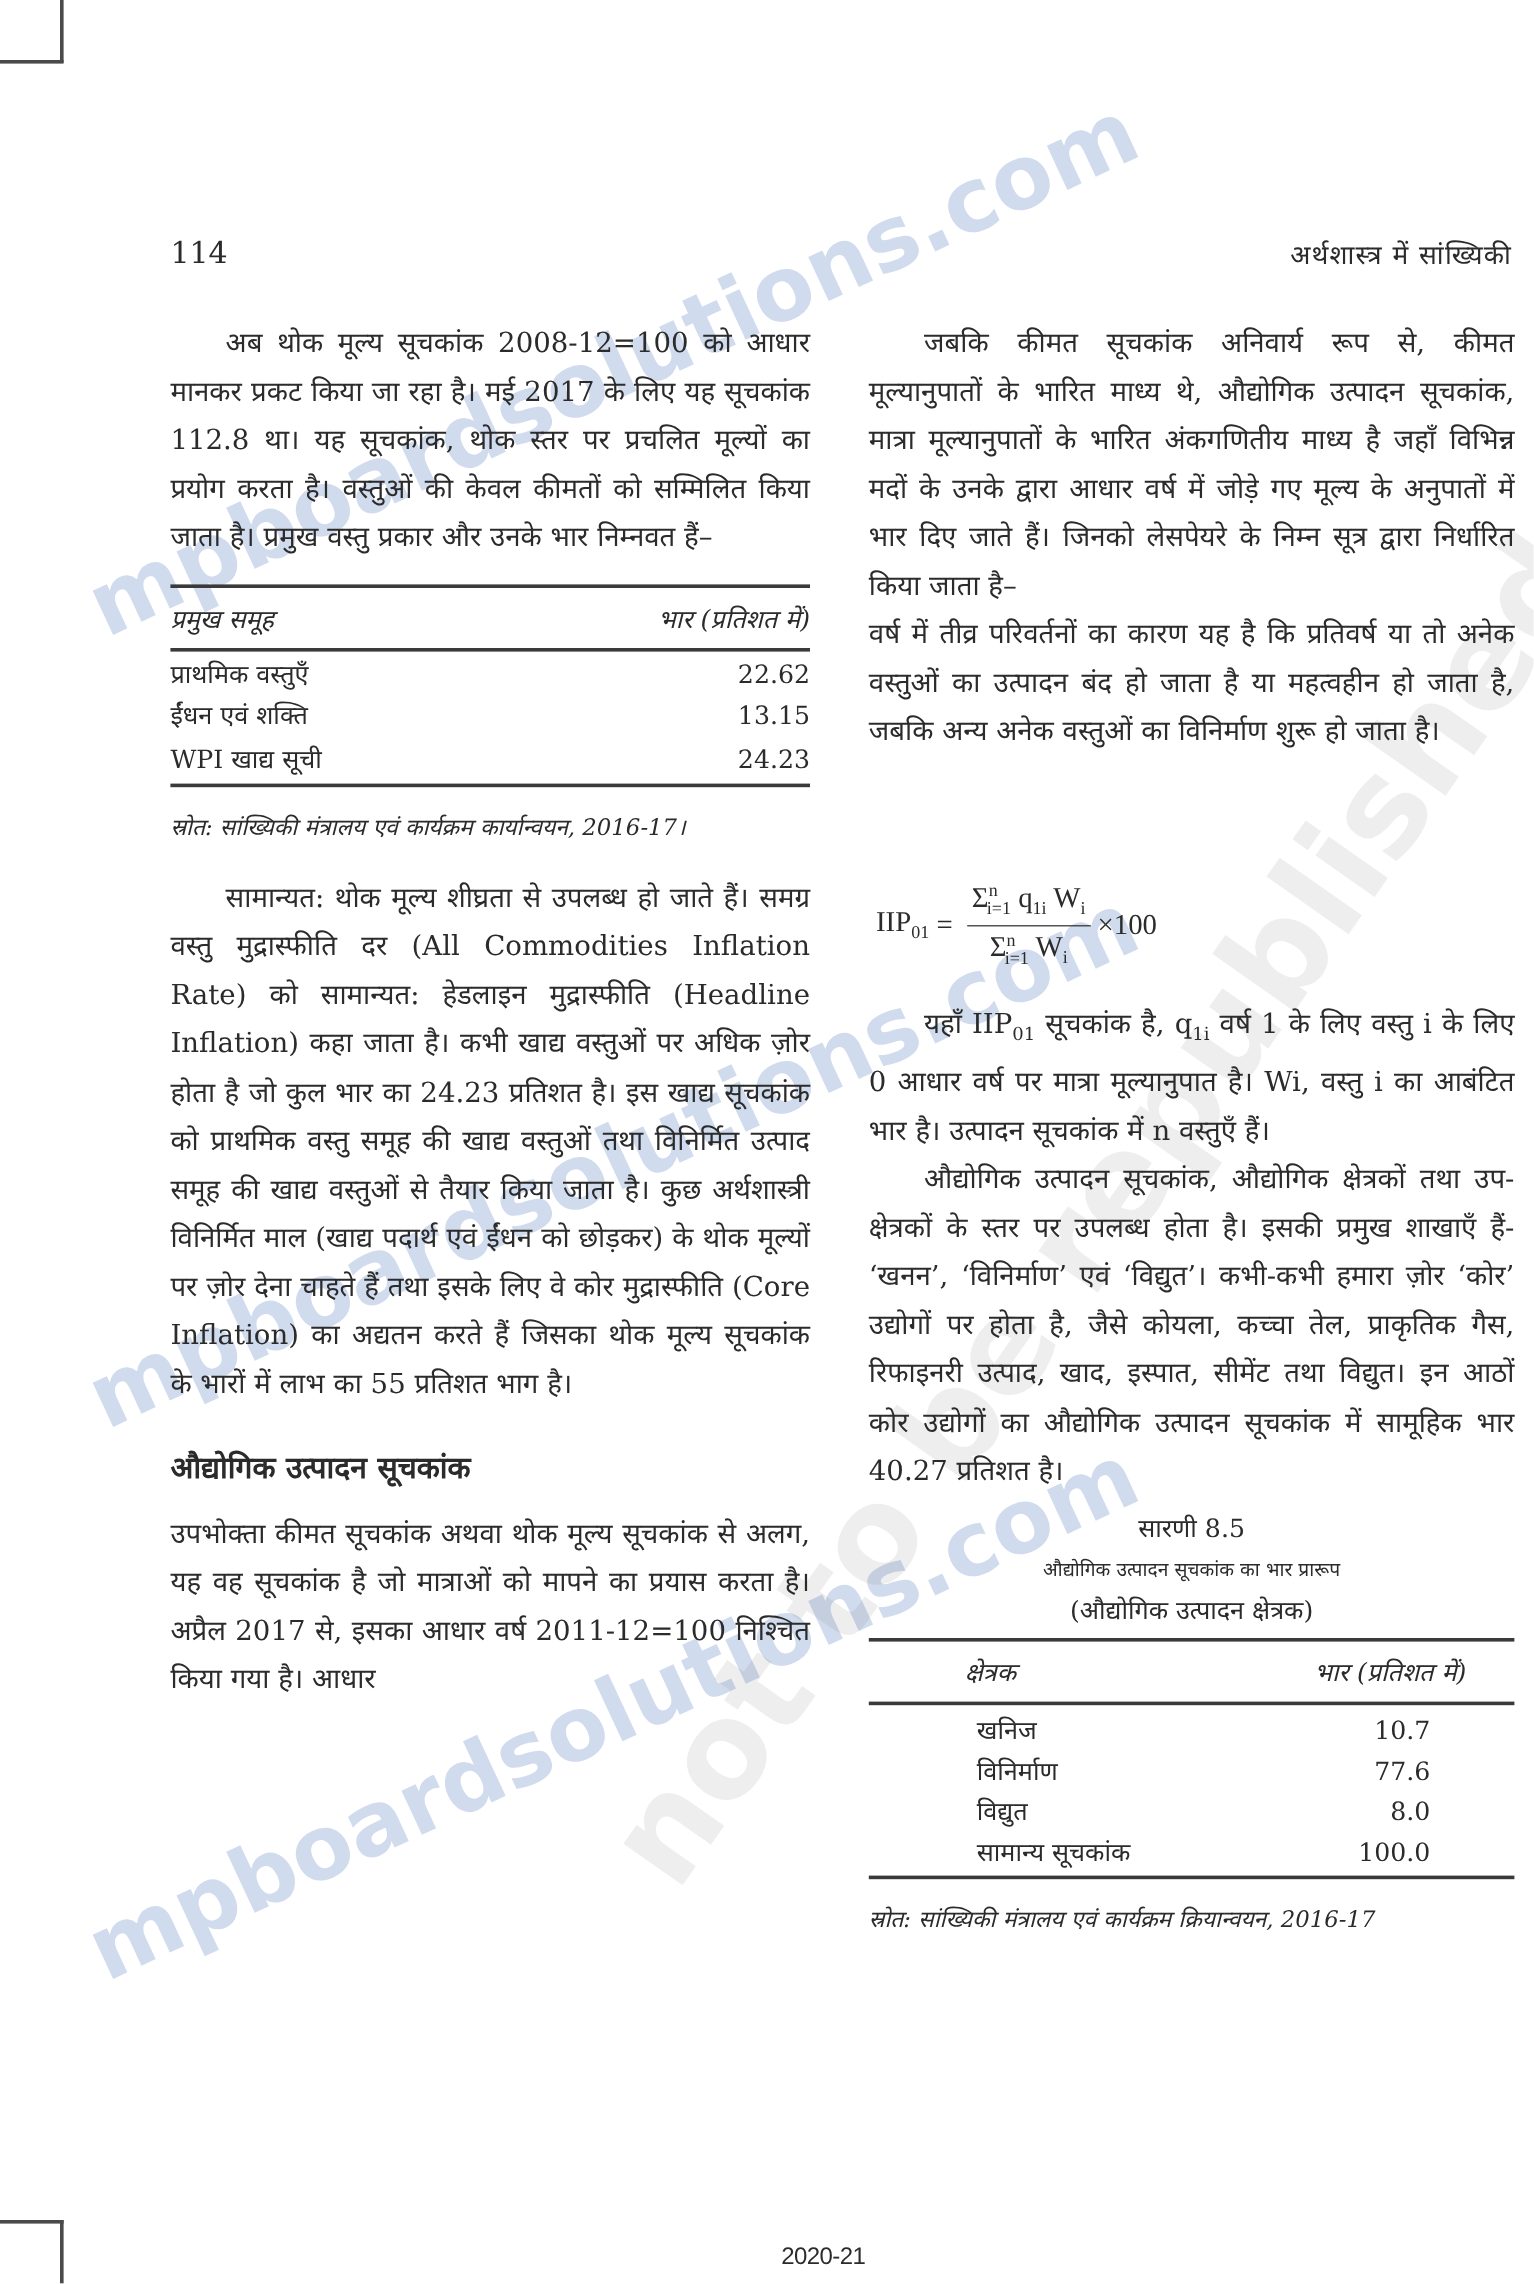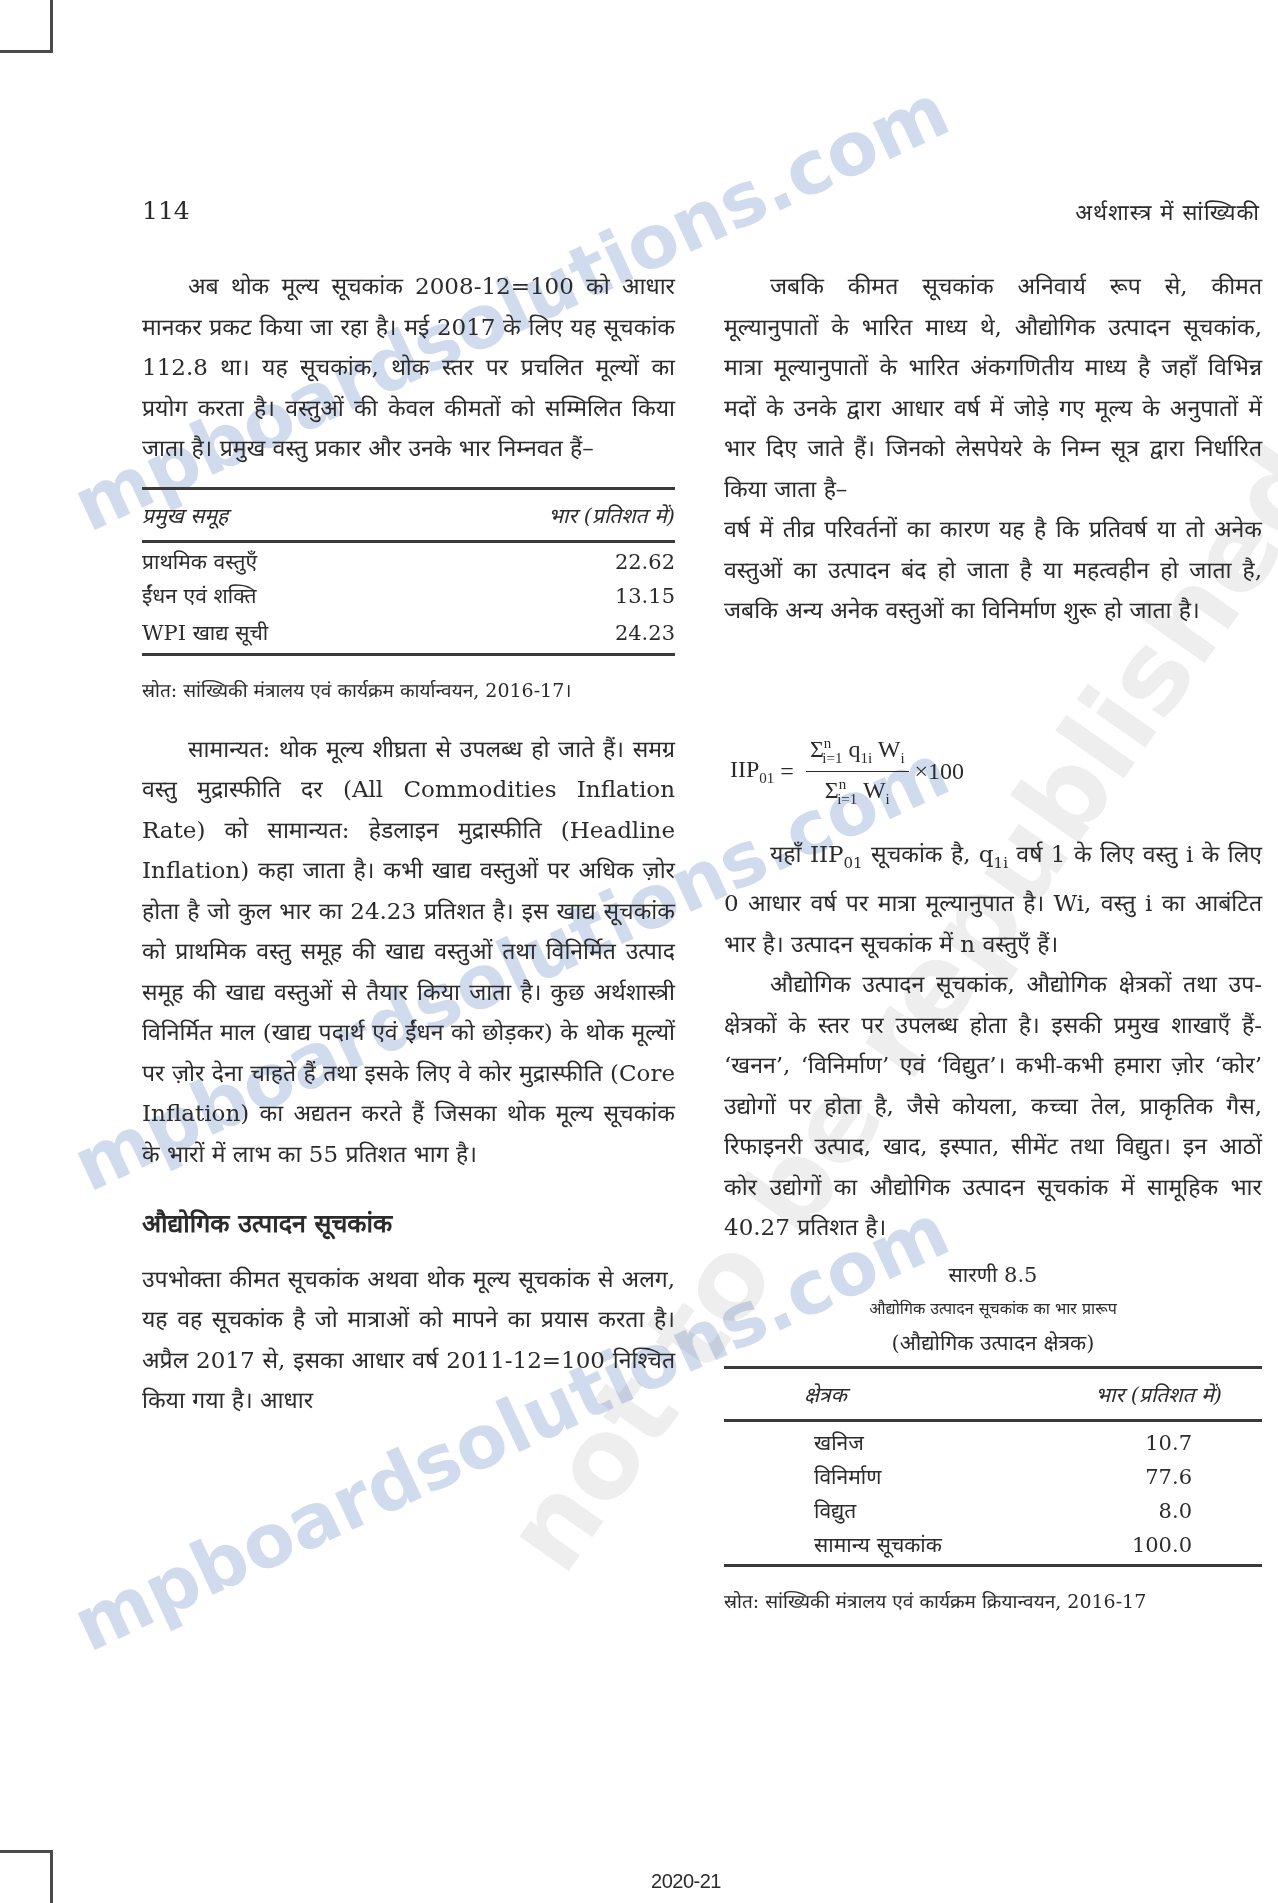--- a/index.html
+++ b/index.html
@@ -25,21 +25,21 @@
   .col-left { left: 142px; width: 533px; }
   .col-right { left: 724px; width: 538px; }
   .para { margin: 0; text-indent: 46px; }
   .para.noindent { text-indent: 0; }
 
   .tbl { width: 100%; border-collapse: collapse; font-size: 21px; }
   .tbl th { font-weight: normal; font-style: italic; padding: 6px 0 4px; text-align: left; }
   .tbl td { padding: 0; line-height: 34px; }
   .tbl .num { text-align: right; }
   .rule { height: 3px; background: #3a3a3a; }
-  .source { font-size: 19px; margin-top: 14px; }
+  .source { font-style: italic; font-size: 19px; margin-top: 14px; }
 
   .section-head { font-weight: bold; font-size: 25px; margin: 0; }
 
   .formula { position: absolute; left: 730px; top: 735px; font-family: "Liberation Serif", serif; font-size: 24px; display: flex; align-items: center; }
   .frac { display: inline-flex; flex-direction: column; align-items: center; margin: 0 6px; }
   .frac .numer { border-bottom: 1.5px solid #2b2b2b; padding: 0 4px 4px; }
   .frac .denom { padding-top: 4px; }
   sub, sup { font-size: 15px; }
 
   .t85-caption { text-align: center; font-size: 21px; line-height: 34px; }

